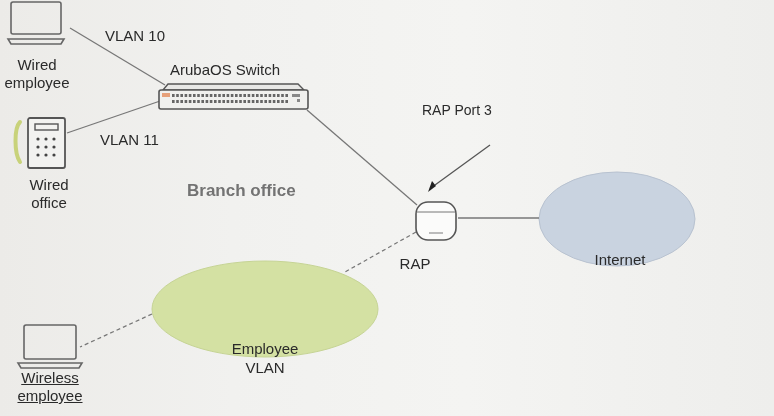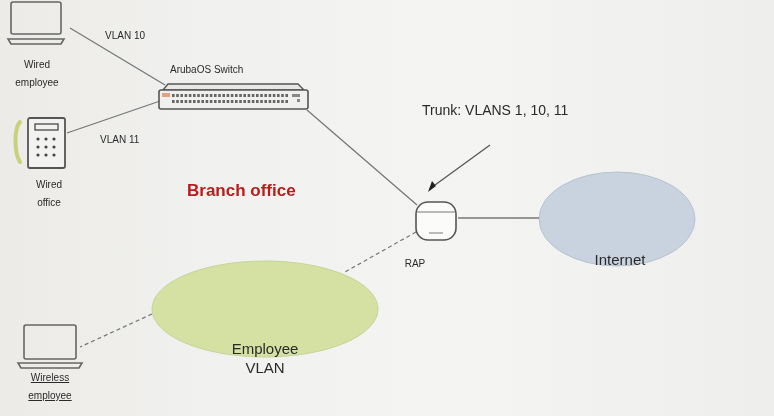--- a/index.html
+++ b/index.html
@@ -4,25 +4,25 @@
   <style>
     html, body { margin: 0; padding: 0; }
     body {
       width: 774px; height: 416px; overflow: hidden;
       background: linear-gradient(90deg, #ecebe8 0%, #f1f1ef 30%, #f4f4f2 60%, #eeeeec 100%);
       font-family: "Liberation Sans", sans-serif;
       position: relative;
     }
     #diagram { position: absolute; left: 0; top: 0; }
     .lbl {
-      position: absolute; color: #2a2a2a; font-size: 10px; line-height: 18px;
+      position: absolute; color: #2a2a2a; font-size: 15px; line-height: 18px;
       text-align: center; white-space: nowrap;
     }
     .lbl-left { text-align: left; }
-    .title { font-weight: bold; font-size: 17px; color: #b91c1c; }
+    .title { font-weight: bold; font-size: 17px; color: #737373; }
     .ellipse-text { font-size: 15px; color: #2a2a2a; text-align: center; line-height: 19px; margin-top: 40px; }
   </style>
 </head>
 <body>
 
 <svg id="diagram" width="774" height="416" viewBox="0 0 774 416" xmlns="http://www.w3.org/2000/svg">
 
   <ellipse cx="617" cy="219" rx="78" ry="47" fill="#c9d3e0" stroke="#b8c2d0" stroke-width="1"></ellipse>
   <ellipse cx="265" cy="309" rx="113" ry="48" fill="#d4e1a3" stroke="#c6d495" stroke-width="1"></ellipse>
 
@@ -147,21 +147,21 @@
 <div class="lbl lbl-left" style="left:170px; top:61px;">ArubaOS Switch</div>
 
 <div class="lbl" style="left:14px; top:176px; width:70px;">
   <div>Wired</div>
   <div>office</div>
 </div>
 
 <div class="lbl lbl-left title" style="left:187px; top:182px;">Branch office</div>
 
 <div class="lbl lbl-left" style="left:422px; top:101px; font-size:14px; line-height:18px;">
-  <div>Trunk: VLANS 1, 10, 11</div>
+  <div>RAP Port 3</div>
 </div>
 
 <div class="lbl" style="left:395px; top:255px; width:40px;">RAP</div>
 
 <div class="lbl ellipse-text" style="left:580px; top:210px; width:80px;">Internet</div>
 
 <div class="lbl ellipse-text" style="left:215px; top:299px; width:100px;">
   <div>Employee</div>
   <div>VLAN</div>
 </div>

